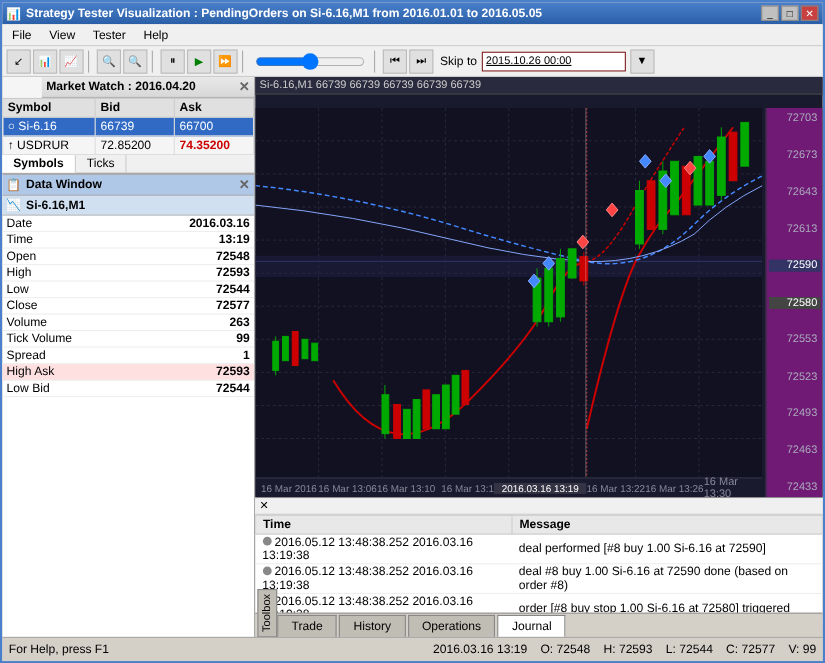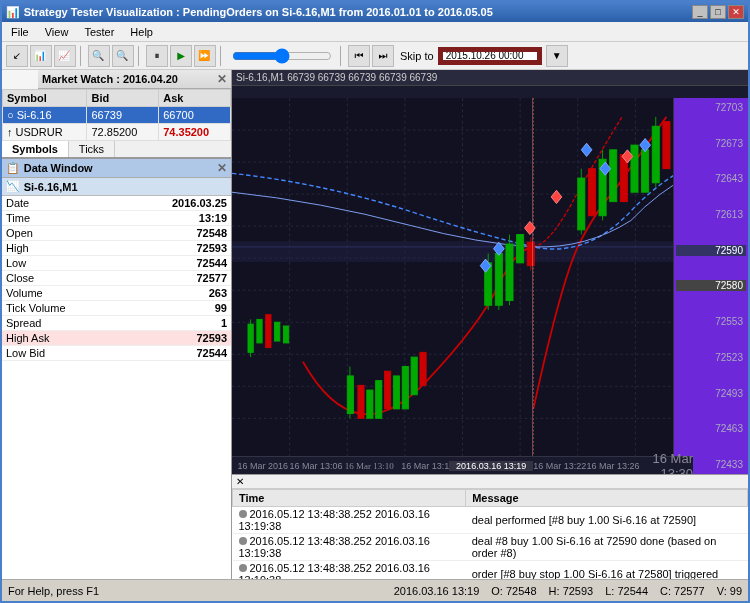--- a/index.html
+++ b/index.html
@@ -45,21 +45,21 @@
       width: 22px; height: 22px;
       background: #e0e0e0;
       border: 1px solid #bbb;
       cursor: pointer;
       display: flex; align-items: center; justify-content: center;
       font-size: 10px;
     }
     .tb-sep { width: 4px; height: 20px; border-left: 1px solid #aaa; margin: 0 2px; }
     .tb-slider { width: 100px; height: 14px; margin: 0 4px; }
     .skip-to { display: flex; align-items: center; gap: 4px; margin-left: 4px; }
-    .skip-input { width: 104px; height: 18px; border: 5px solid #7f1d1d; padding: 1px 3px; font-size: 10px; text-decoration: underline; }
+    .skip-input { width: 131px; height: 18px; border: 1px solid #7f1d1d; padding: 1px 3px; font-size: 10px; text-decoration: underline; }
 
     
     .left-panel {
       width: 230px;
       min-width: 230px;
       display: flex;
       flex-direction: column;
       border-right: 1px solid #999;
     }
 
@@ -206,22 +206,22 @@
       flex-direction: column;
       overflow: hidden;
     }
 
     
     .price-axis {
       position: absolute;
       right: 0;
       top: 0;
       bottom: 0;
-      width: 75px;
-      background: #6d28d9;
+      width: 52px;
+      background: #701a75;
       border-left: 1px solid #334;
       display: flex;
       flex-direction: column;
       justify-content: space-between;
       padding: 4px 2px;
     }
     .price-label {
       color: #aab;
       font-size: 10px;
       text-align: right;
@@ -341,21 +341,21 @@
           <span class="panel-close" style="margin-left:auto">✕</span>
         </div>
         <div class="dw-subtitle">
           <span>📉</span>
           <span>Si-6.16,M1</span>
         </div>
         <table class="dw-table">
           <tbody id="dw-tbody">
           <tr>
                 <td>Date</td>
-                <td>2016.03.25</td>
+                <td>2016.03.16</td>
               </tr>
               <tr>
                 <td>Time</td>
                 <td>13:19</td>
               </tr>
               <tr>
                 <td>Open</td>
                 <td>72548</td>
               </tr>
               <tr>
@@ -499,26 +499,26 @@
             <div class="price-label">72553</div>
             <div class="price-label">72523</div>
             <div class="price-label">72493</div>
             <div class="price-label">72463</div>
             <div class="price-label">72433</div>
           </div>
 
           <div class="time-axis" style="position:absolute;bottom:0;left:0;right:55px;height:18px;background:#1a1a2e;display:flex;align-items:center;border-top:1px solid #334;">
             <div class="time-label" style="font-size:9px;color:#889;flex:1;text-align:center;">16 Mar 2016</div>
             <div class="time-label" style="font-size:9px;color:#889;flex:1;text-align:center;">16 Mar 13:06</div>
-            <div class="time-label" style="font-size:9px;color:#889;flex:1;text-align:center;font-family:Liberation Serif, serif;">16 Mar 13:10</div>
+            <div class="time-label" style="font-size:9px;color:#889;flex:1;text-align:center;">16 Mar 13:10</div>
             <div class="time-label" style="font-size:9px;color:#889;flex:1;text-align:right;">16 Mar 13:1</div>
             <div class="time-label highlighted" style="font-size:9px;color:white;background:#334;flex:1.5;text-align:center;padding:0 2px;">2016.03.16 13:19</div>
             <div class="time-label" style="font-size:9px;color:#889;flex:1;text-align:center;">16 Mar 13:22</div>
             <div class="time-label" style="font-size:9px;color:#889;flex:1;text-align:center;">16 Mar 13:26</div>
-            <div class="time-label" style="font-size:13px;color:#889;flex:1;text-align:right;">16 Mar 13:30</div>
+            <div class="time-label" style="font-size:10px;color:#889;flex:1;text-align:left;">16 Mar 13:30</div>
           </div>
         </div>
       </div>
 
       <div class="log-area">
         <div class="log-header">
           <span class="log-close">✕</span>
         </div>
         <table class="log-table">
           <thead>
@@ -537,20 +537,27 @@
                 <td>deal #8 buy 1.00 Si-6.16 at 72590 done (based on order #8)</td>
               </tr>
               <tr>
                 <td><span class="log-dot grey"></span>2016.05.12 13:48:38.252  2016.03.16 13:19:38</td>
                 <td>order [#8 buy stop 1.00 Si-6.16 at 72580] triggered</td>
               </tr>
             </tbody>
         </table>
       </div>
 
+      <div class="log-tabs">
+        <div class="toolbox-label">Toolbox</div>
+        <div class="log-tab">Trade</div>
+        <div class="log-tab">History</div>
+        <div class="log-tab">Operations</div>
+        <div class="log-tab active">Journal</div>
+      </div>
     </div>
   </div>
 
   <div class="status-bar">
     <span>For Help, press F1</span>
     <div class="status-right">
       <span>2016.03.16 13:19</span>
       <span>O: 72548</span>
       <span>H: 72593</span>
       <span>L: 72544</span>

